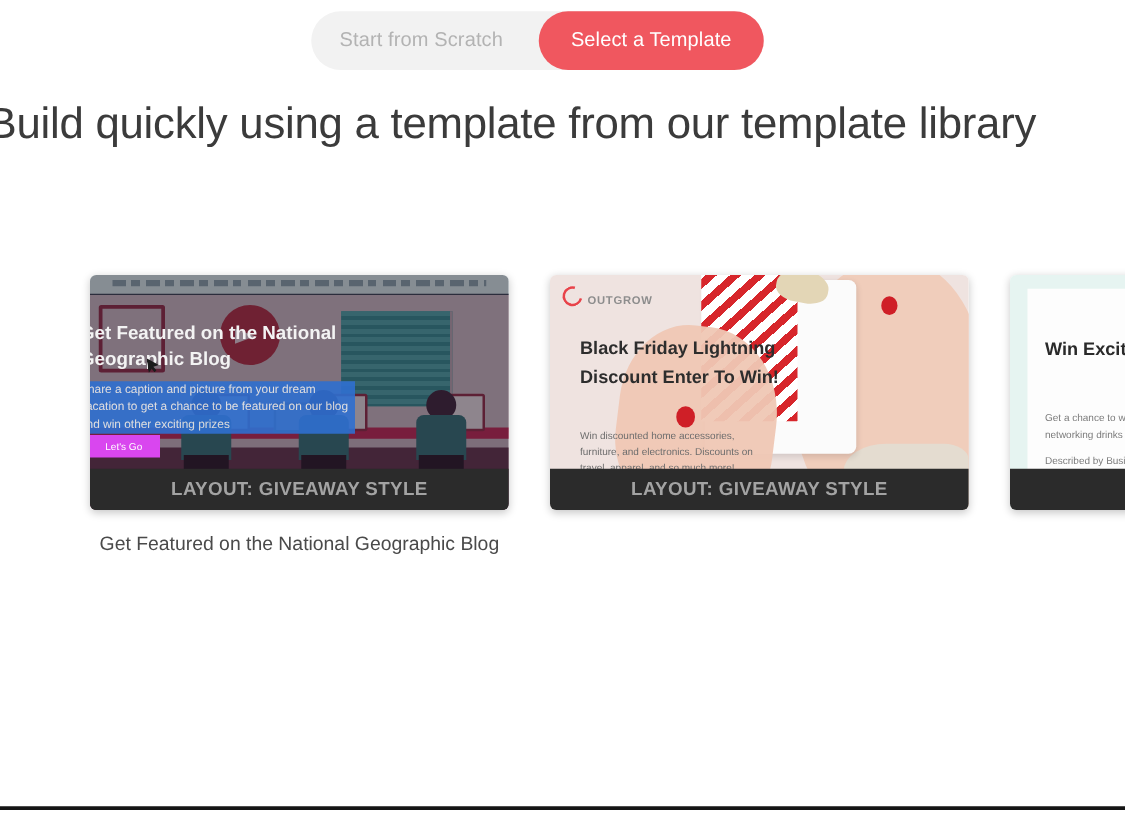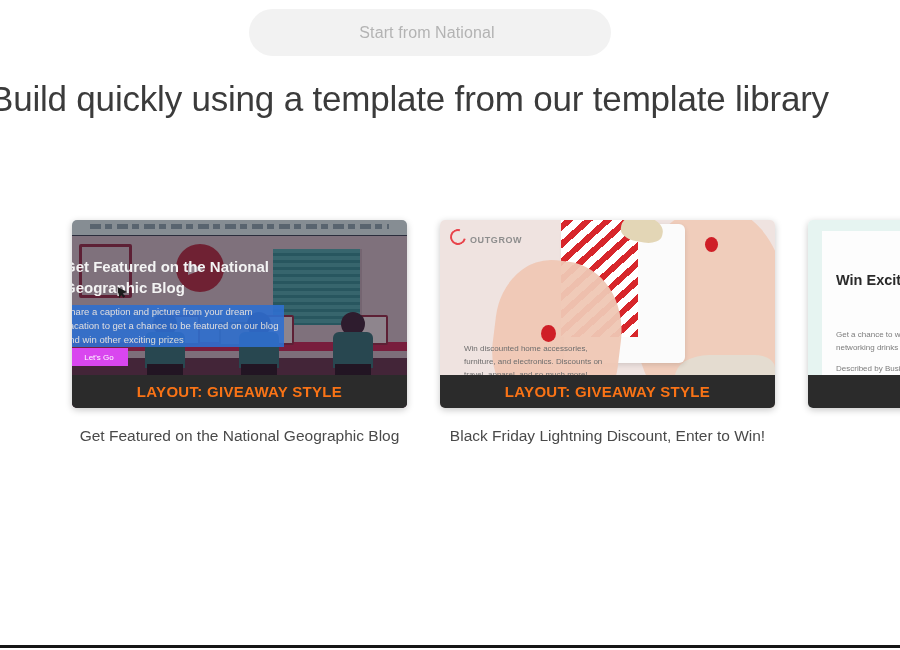--- a/index.html
+++ b/index.html
@@ -89,21 +89,21 @@
     overflow: hidden;
     background: #ffffff;
     box-shadow: 0 2px 7px rgba(0,0,0,0.22);
   }
 
   .layout-bar {
     position: absolute;
     left: 0; right: 0; bottom: 0;
     height: 33px;
     background: #2b2b2b;
-    color: #f97316;
+    color: #a3a3a3;
     font-size: 15px;
     font-weight: bold;
     letter-spacing: .3px;
     display: flex;
     align-items: center;
     justify-content: center;
   }
 
   .caption {
     margin-top: 16px;
@@ -301,21 +301,22 @@
 
   .bottom-rule {
     position:absolute; left:0; right:0; top:645px; height:3px;
     background:#151515;
   }
 </style>
 </head>
 <body>
 
 <div class="toggle-wrap">
-  <div class="toggle-opt inactive">Start from National</div>
+  <div class="toggle-opt inactive">Start from Scratch</div>
+  <div class="toggle-opt active">Select a Template</div>
 </div>
 
 <div class="headline">Build quickly using a template from our template library</div>
 
 <div class="cards">
 
   <div class="card card-1">
     <div class="thumb">
       <div class="art1">
         <div class="office">
@@ -367,26 +368,26 @@
         <div class="giftbox"></div>
         <div class="ribbon"></div>
         <div class="bow"></div>
         <div class="handB"></div>
         <div class="nail"></div>
         <div class="nail2"></div>
         <div class="logo">
           <div class="mark"></div>
           <div class="word">OUTGROW</div>
         </div>
+        <div class="t-title">Black Friday Lightning Discount Enter To Win!</div>
         <div class="t-body">Win discounted home accessories, furniture, and electronics. Discounts on travel, apparel, and so much more!</div>
         <div class="t-btn">Let's Begin</div>
       </div>
       <div class="layout-bar">LAYOUT: GIVEAWAY STYLE</div>
     </div>
-    <div class="caption">Black Friday Lightning Discount, Enter to Win!</div>
   </div>
 
   <div class="card card-3">
     <div class="thumb">
       <div class="art3">
         <div class="panel"></div>
         <div class="c-title">Win Exciting P Sample Confe</div>
         <div class="c-body">
           <div>Get a chance to win free ti</div>
           <div>networking drinks with our</div>

